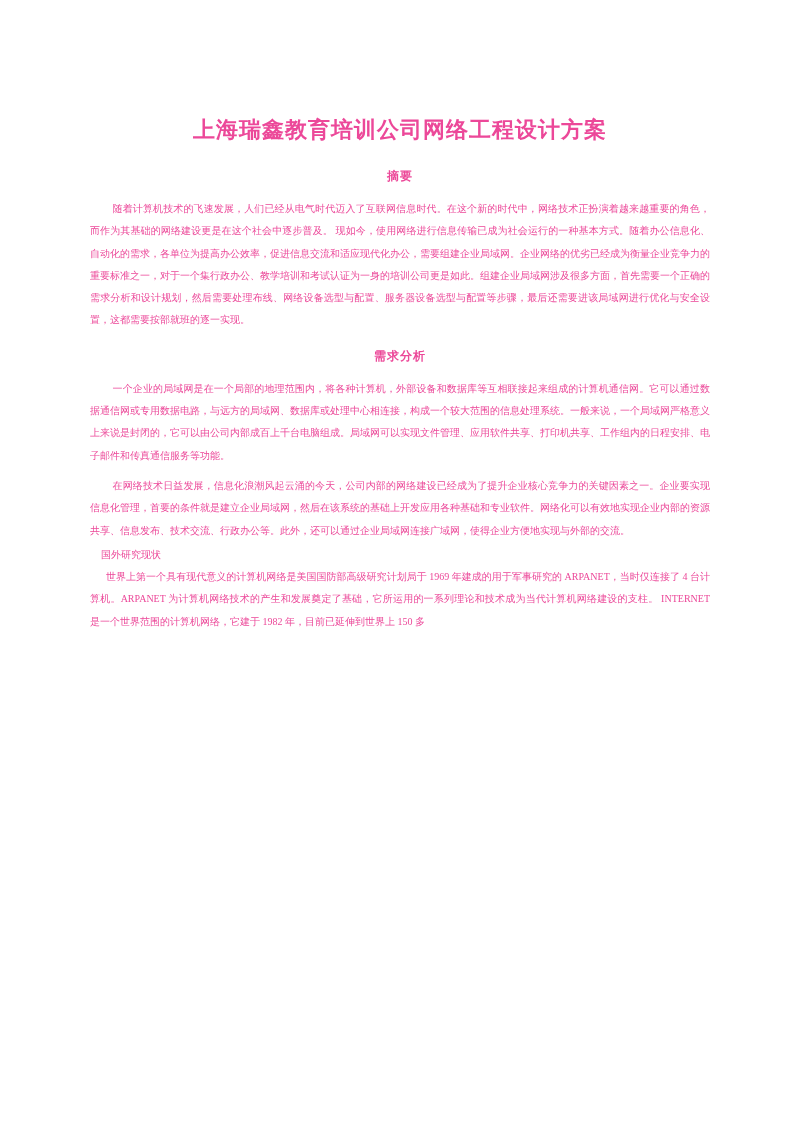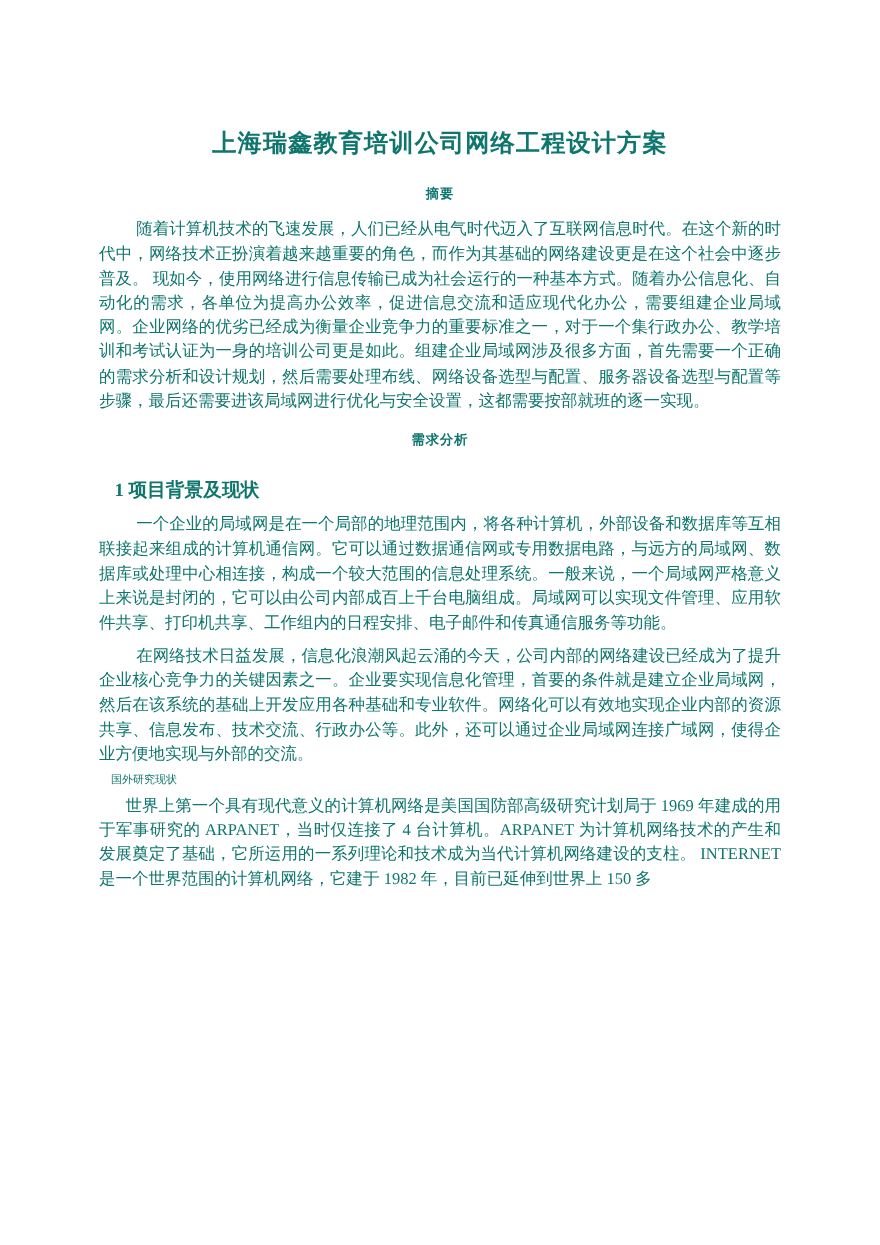--- a/index.html
+++ b/index.html
@@ -7,21 +7,21 @@
     padding: 0;
     background: #ffffff;
   }
   .page {
     position: relative;
     width: 800px;
     height: 1132px;
     background: #ffffff;
     overflow: hidden;
     font-family: "Liberation Serif", "DejaVu Serif", serif;
-    color: #0f766e;
+    color: #ec4899;
     box-sizing: border-box;
     padding: 114px 90px 0 90px;
   }
   .doc-title {
     margin: 0;
     font-size: 22px;
     line-height: 32px;
     font-weight: bold;
     text-align: center;
     letter-spacing: 1px;
@@ -29,21 +29,21 @@
   .center-heading {
     margin: 16px 0 0 0;
     font-size: 12px;
     line-height: 28px;
     font-weight: bold;
     text-align: center;
     letter-spacing: 1px;
   }
   .body-para {
     margin: 8px 0 0 0;
-    font-size: 15px;
+    font-size: 10px;
     line-height: 22.3px;
     text-align: justify;
     text-justify: inter-ideograph;
     text-indent: 2.25em;
   }
   .section-gap {
     margin-top: 10px;
   }
   .sub-heading {
     margin: 20px 0 4px 0;
@@ -73,21 +73,20 @@
 <div class="page">
 
   <h1 class="doc-title">上海瑞鑫教育培训公司网络工程设计方案</h1>
 
   <h2 class="center-heading">摘要</h2>
 
   <p class="body-para">随着计算机技术的飞速发展，人们已经从电气时代迈入了互联网信息时代。在这个新的时代中，网络技术正扮演着越来越重要的角色，而作为其基础的网络建设更是在这个社会中逐步普及。 现如今，使用网络进行信息传输已成为社会运行的一种基本方式。随着办公信息化、自动化的需求，各单位为提高办公效率，促进信息交流和适应现代化办公，需要组建企业局域网。企业网络的优劣已经成为衡量企业竞争力的重要标准之一，对于一个集行政办公、教学培训和考试认证为一身的培训公司更是如此。组建企业局域网涉及很多方面，首先需要一个正确的需求分析和设计规划，然后需要处理布线、网络设备选型与配置、服务器设备选型与配置等步骤，最后还需要进该局域网进行优化与安全设置，这都需要按部就班的逐一实现。</p>
 
   <h2 class="center-heading section-gap">需求分析</h2>
 
-  <h3 class="sub-heading">1 项目背景及现状</h3>
 
 
   <p class="body-para">一个企业的局域网是在一个局部的地理范围内，将各种计算机，外部设备和数据库等互相联接起来组成的计算机通信网。它可以通过数据通信网或专用数据电路，与远方的局域网、数据库或处理中心相连接，构成一个较大范围的信息处理系统。一般来说，一个局域网严格意义上来说是封闭的，它可以由公司内部成百上千台电脑组成。局域网可以实现文件管理、应用软件共享、打印机共享、工作组内的日程安排、电子邮件和传真通信服务等功能。</p>
 
   <p class="body-para">在网络技术日益发展，信息化浪潮风起云涌的今天，公司内部的网络建设已经成为了提升企业核心竞争力的关键因素之一。企业要实现信息化管理，首要的条件就是建立企业局域网，然后在该系统的基础上开发应用各种基础和专业软件。网络化可以有效地实现企业内部的资源共享、信息发布、技术交流、行政办公等。此外，还可以通过企业局域网连接广域网，使得企业方便地实现与外部的交流。</p>
 
 
   <p class="research-heading">国外研究现状</p>
 
   <p class="body-para research-para">世界上第一个具有现代意义的计算机网络是美国国防部高级研究计划局于 1969 年建成的用于军事研究的 ARPANET，当时仅连接了 4 台计算机。ARPANET 为计算机网络技术的产生和发展奠定了基础，它所运用的一系列理论和技术成为当代计算机网络建设的支柱。 INTERNET 是一个世界范围的计算机网络，它建于 1982 年，目前已延伸到世界上 150 多</p>

